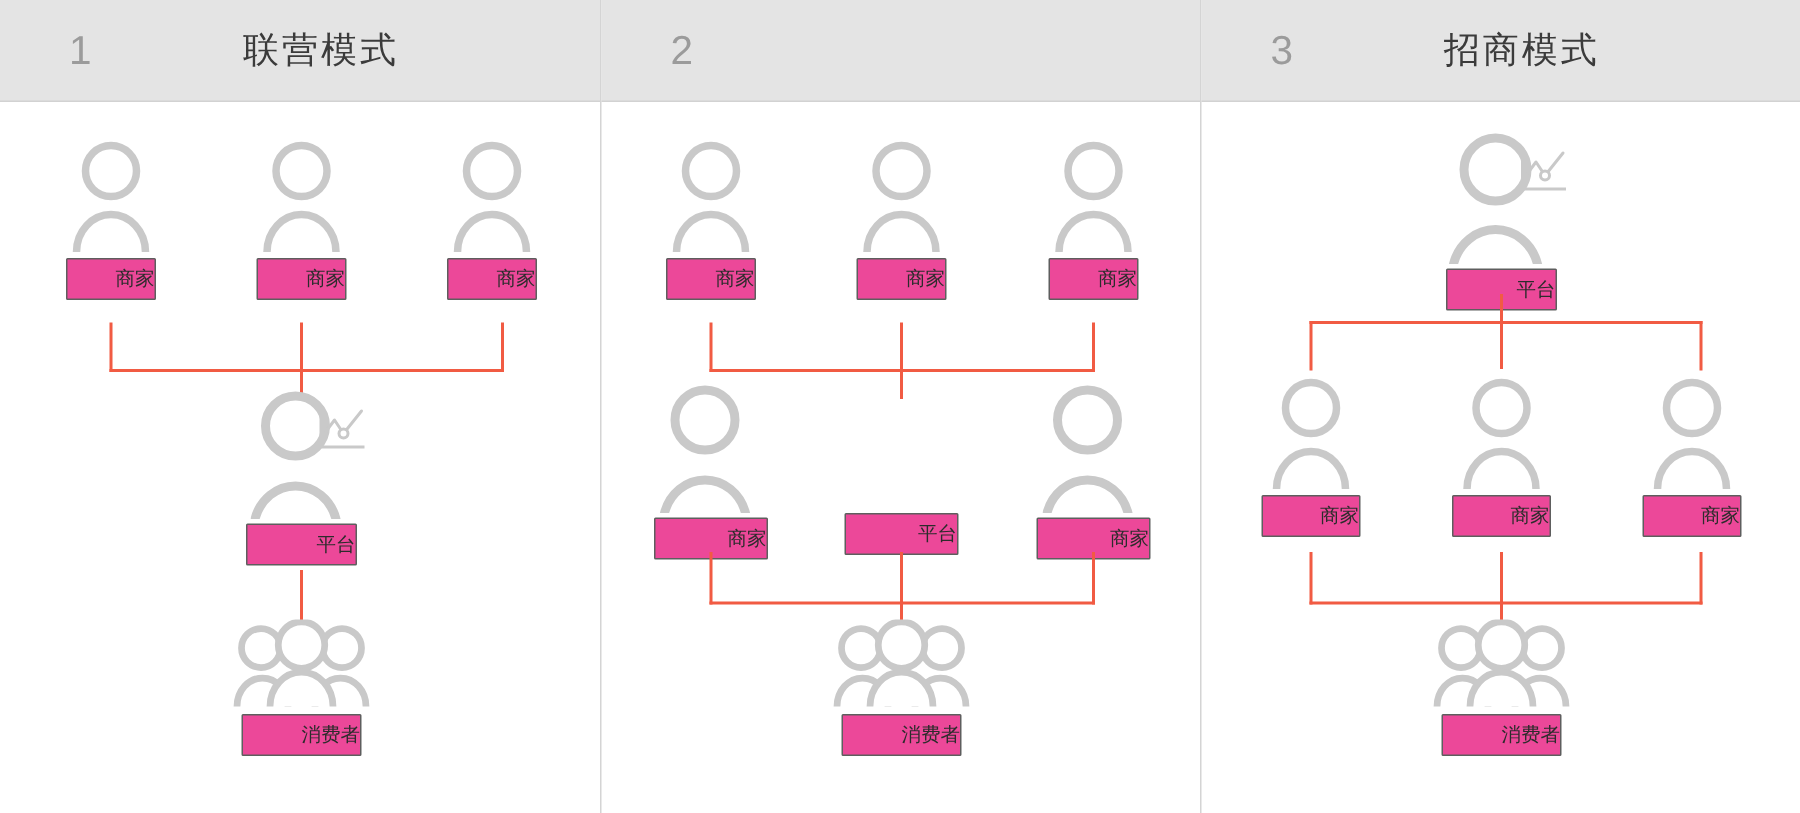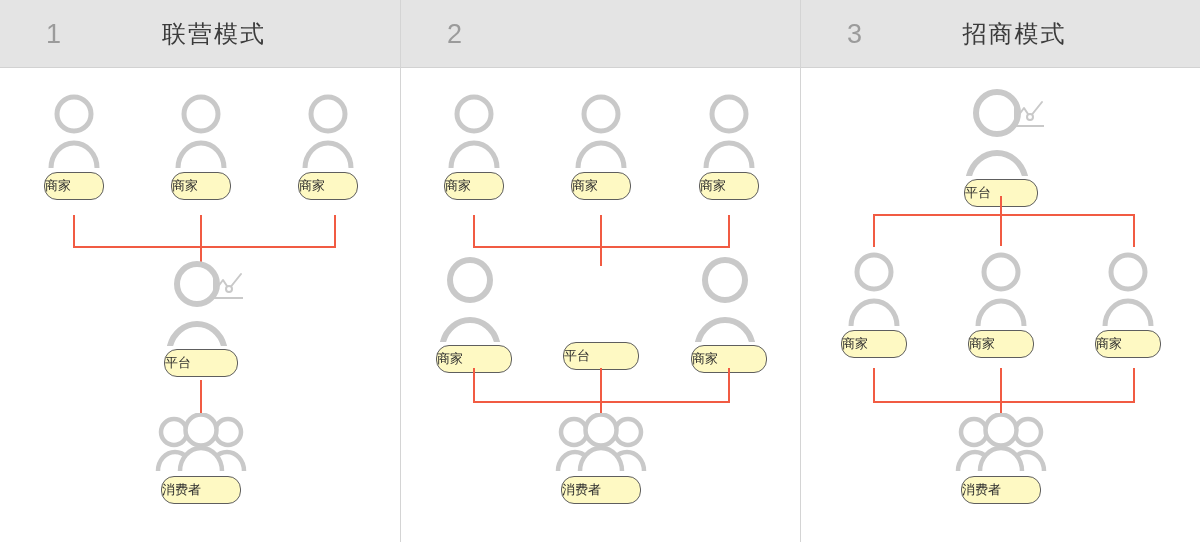--- a/index.html
+++ b/index.html
@@ -50,28 +50,28 @@
   
   .node{position:absolute;transform:translateX(-50%);
         display:flex;flex-direction:column;align-items:center;}
 
   .person{position:relative;display:block;}
   .chartbadge{position:absolute;}
 
   .lbl{
     margin-top:4px;
     border:1px solid #5e5e5e;
-    border-radius:13px;
-    background:#fef9c3;
+    border-radius:1px;
+    background:#ec4899;
     color:#2c2c2c;
     font-size:13px;
     line-height:1;
     padding:6px 12px 7px;
     white-space:nowrap;
-    text-align:left;
+    text-align:right;
     box-sizing:border-box;
   }
 
   
   .conn{position:absolute;background:#f15b43;}
   .vline{width:2px;}
   .hline{height:2px;}
 </style>
 </head>
 <body>

